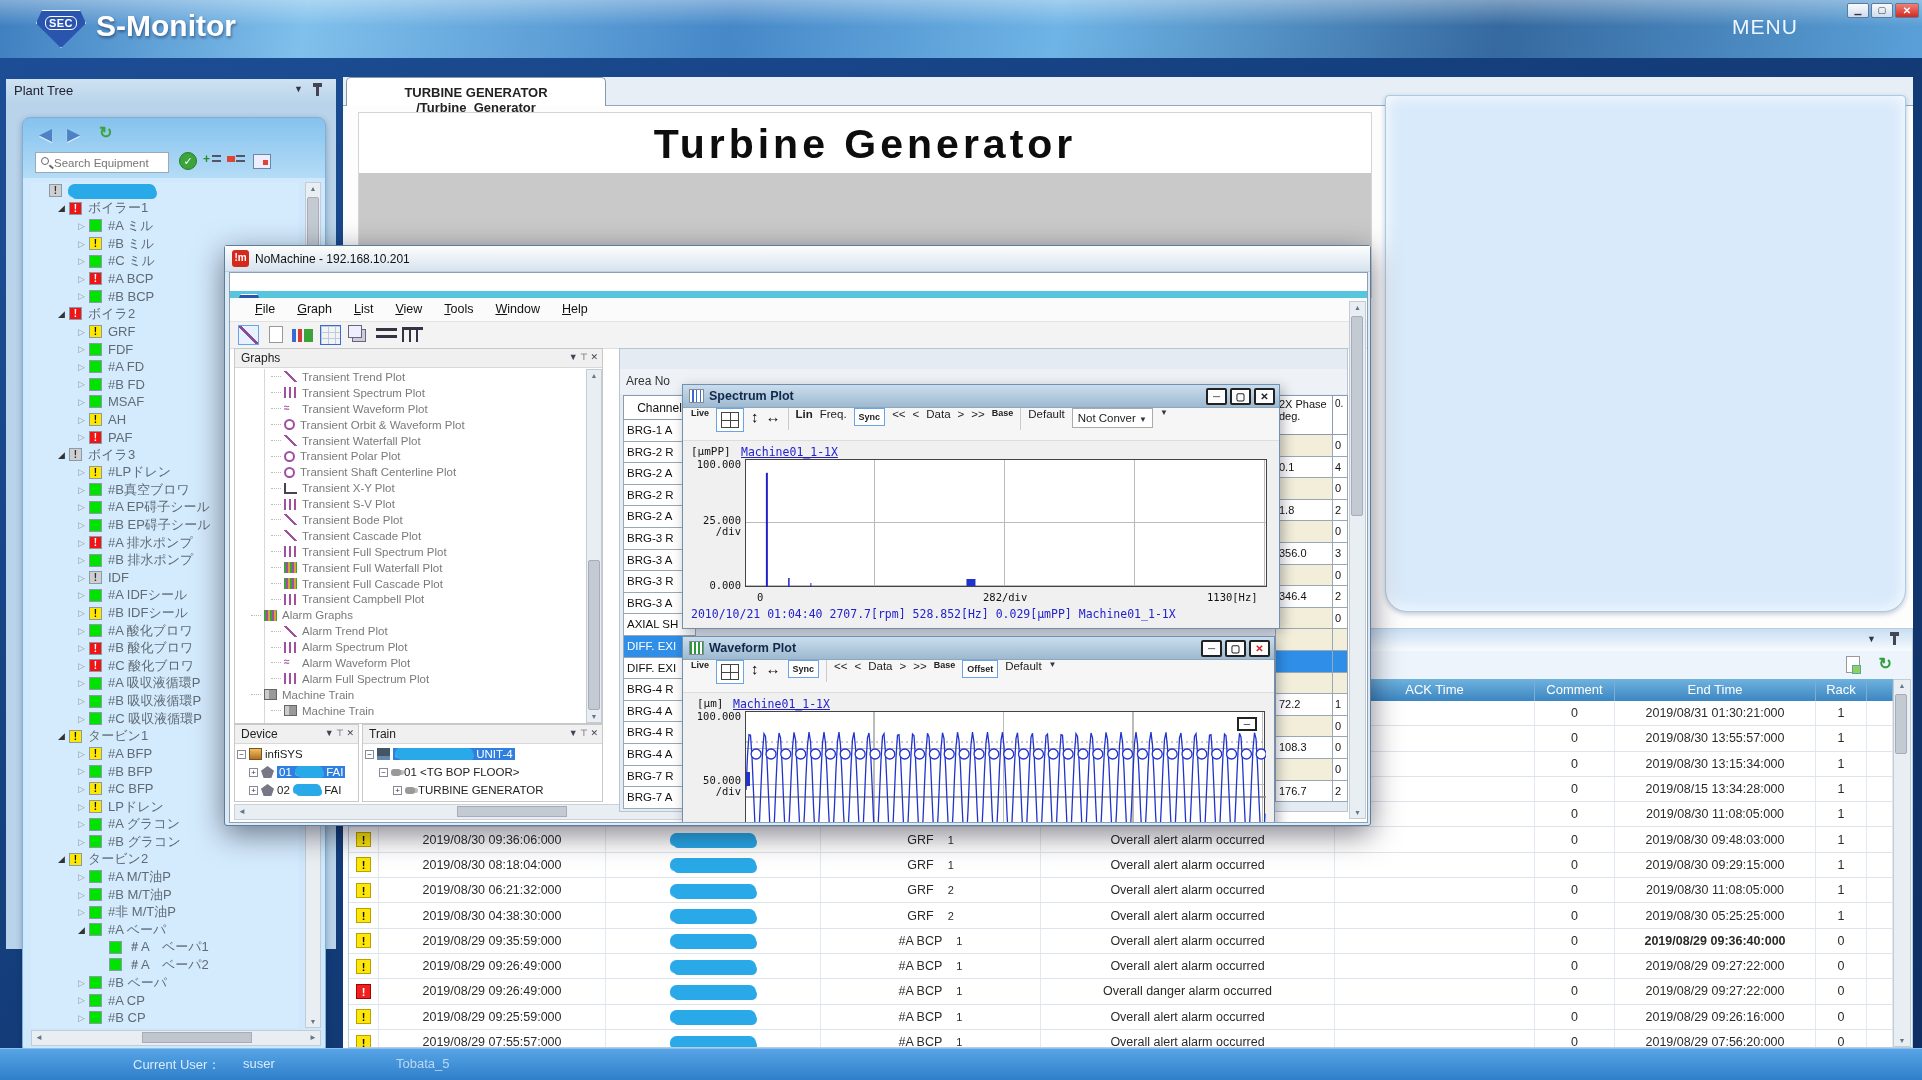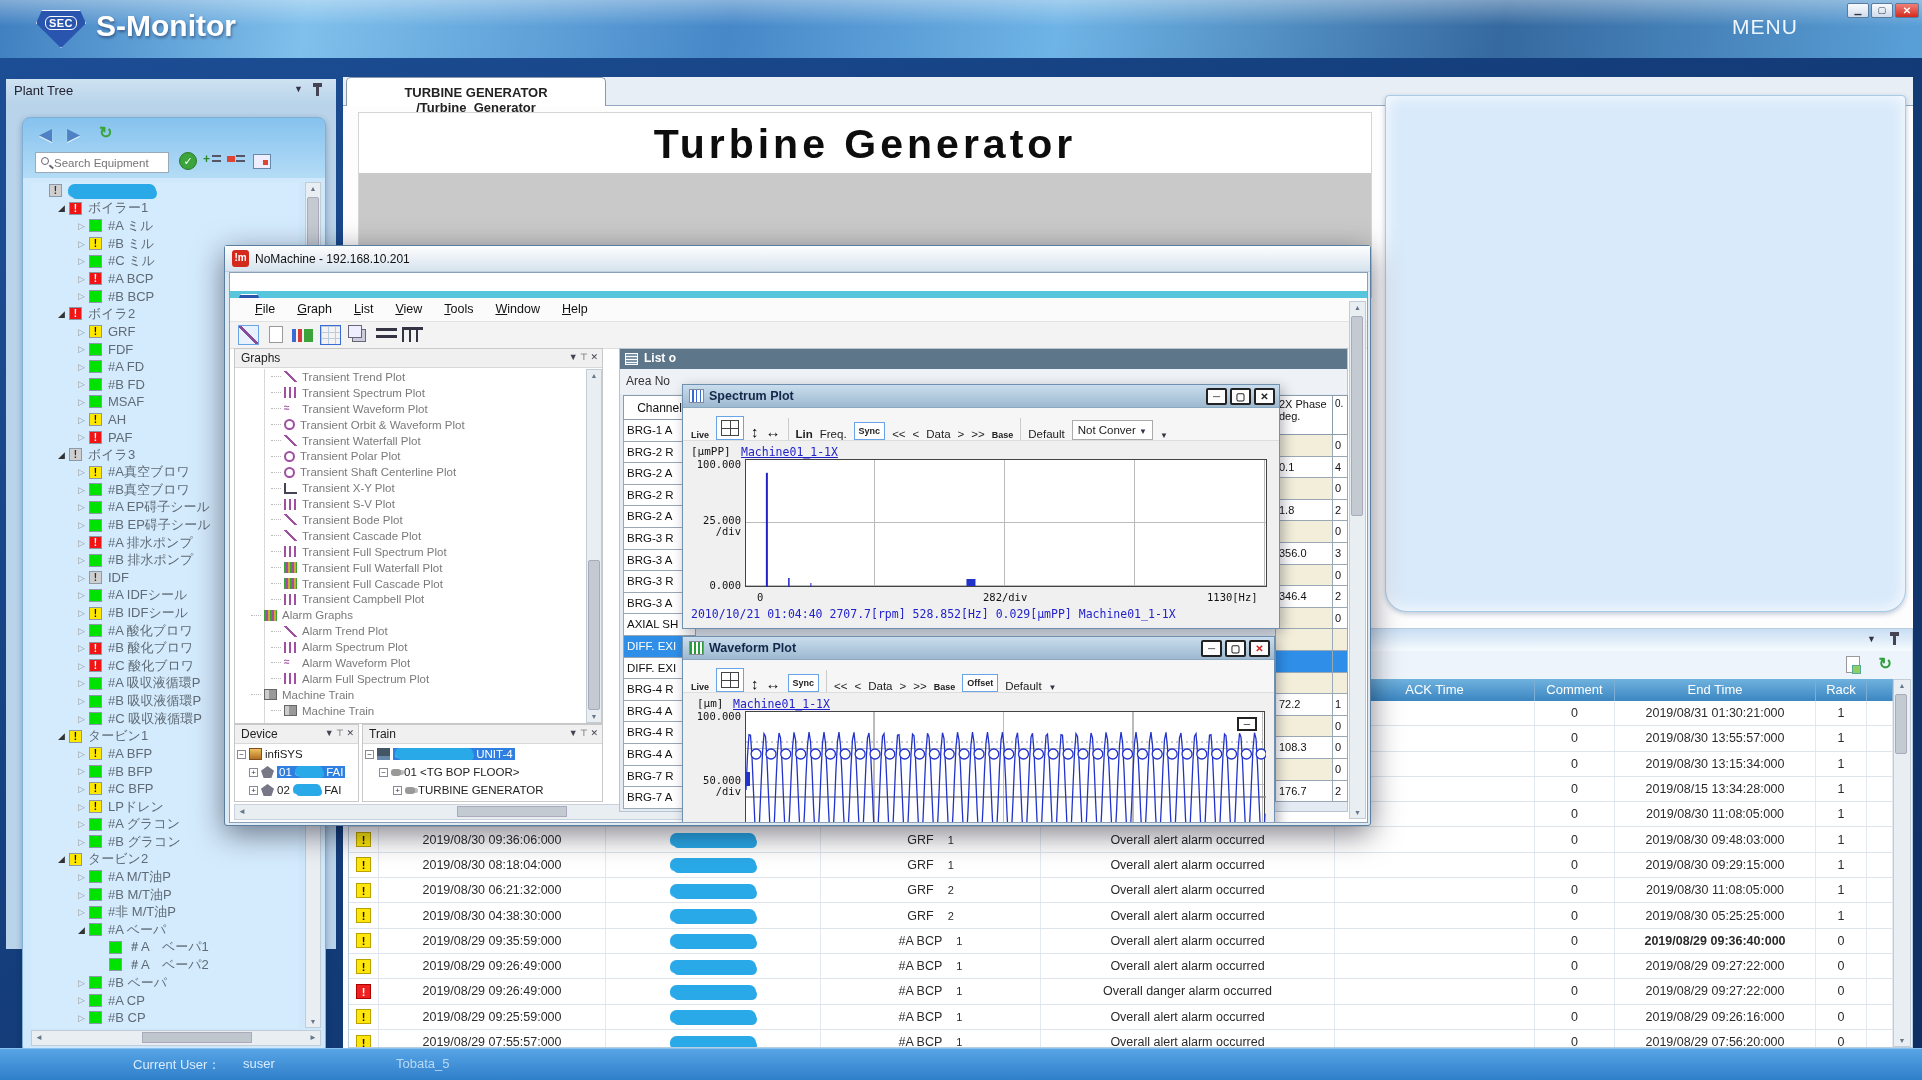--- a/index.html
+++ b/index.html
@@ -224,21 +224,21 @@
     background:linear-gradient(#cadded,#9db9d0); border-bottom:1px solid #8aa8c0; }
   .pw-title-text { position:absolute; left:26px; top:4px; font-size:12.5px; font-weight:bold; color:#12284a; }
   .pw-icon { position:absolute; left:6px; top:4px; width:15px; height:14px; background:#fff; border:1px solid #889; }
   .pwi-spec { background:linear-gradient(90deg,transparent 0 2px,#3a6ad4 2px 4px,transparent 4px 6px,#3a6ad4 6px 7px,transparent 7px 10px,#3a6ad4 10px 11px,transparent 11px); background-color:#fff; }
   .pwi-wave { background:repeating-linear-gradient(90deg,#2a9a3a 0 2px,#fff 2px 4px); }
   .pw-btns { position:absolute; right:4px; top:3px; display:flex; gap:3px; }
   .pwb { width:21px; height:17px; background:#fdfdfd; border:2px solid #222; border-radius:2px;
     font-size:10px; font-weight:bold; text-align:center; line-height:13px; color:#222; }
   .pwb.red { color:#d02020; border-color:#222; }
   .pw-toolbar { position:absolute; left:0; top:23px; width:100%; height:33px; background:#f6f6f6;
-    border-bottom:1px solid #ddd; display:flex; align-items:flex-end; padding-left:8px; gap:7px; }
+    border-bottom:1px solid #ddd; display:flex; align-items:flex-start; padding-left:8px; gap:7px; }
   .tb-sep { width:1px; height:22px; background:#ccc; }
   .tb-sm { font-size:9px; font-weight:bold; color:#222; }
   .tb-md { font-size:11.5px; color:#222; }
   .tb-bold { font-weight:bold; }
   .tb-box { border:1px solid #6aa4e8; padding:3px 4px; background:#fff; }
   .tb-gridicon { width:18px; height:16px; border:1px solid #444;
     background:linear-gradient(#444 0 1px,transparent 1px) 0 7px/100% 2px no-repeat,
                linear-gradient(90deg,#444 0 1px,transparent 1px) 8px 0/2px 100% no-repeat, #fff; }
   .tb-arrow { font-size:15px; font-weight:bold; color:#111; }
   .tb-drop { border:1px solid #aaa; background:#fff; font-size:11.5px; color:#222; padding:3px 5px; white-space:nowrap; }
@@ -643,21 +643,21 @@
             <span>PAF</span>
           </div>
           <div class="trow" style="padding-left: 24px;">
             <span class="texp open">◢</span>
             <span class="tstat st-gray">!</span>
             <span>ボイラ3</span>
           </div>
           <div class="trow" style="padding-left: 44px;">
             <span class="texp">▷</span>
             <span class="tstat st-yellow">!</span>
-            <span>#A真空ブロワ</span>
+            <span>#LPドレン</span>
           </div>
           <div class="trow" style="padding-left: 44px;">
             <span class="texp">▷</span>
             <span class="tstat st-green"></span>
             <span>#B真空ブロワ</span>
           </div>
           <div class="trow" style="padding-left: 44px;">
             <span class="texp">▷</span>
             <span class="tstat st-green"></span>
             <span>#A EP碍子シール</span>
@@ -1019,24 +1019,20 @@
             <div class="ntree-row" style="padding-left: 28px;"></div>
           </div>
       </div>
       <div id="nm-hscroll">
         <div class="harrow" style="left:3px">◄</div>
         <div id="nm-hthumb"></div>
         <div class="harrow" style="right:3px">►</div>
       </div>
 
       <div id="list-panel">
-        <div id="list-hdr">
-          <div id="list-hdr-icon"></div>
-          <span>List o</span>
-        </div>
         <div id="area-row">Area No</div>
         <div id="chan-hdr">Channel</div>
         <div id="chan-list">
             <div class="chrow">BRG-1 A</div>
             <div class="chrow">BRG-2 R</div>
             <div class="chrow">BRG-2 A</div>
             <div class="chrow">BRG-2 R</div>
             <div class="chrow">BRG-2 A</div>
             <div class="chrow">BRG-3 R</div>
             <div class="chrow">BRG-3 A</div>

